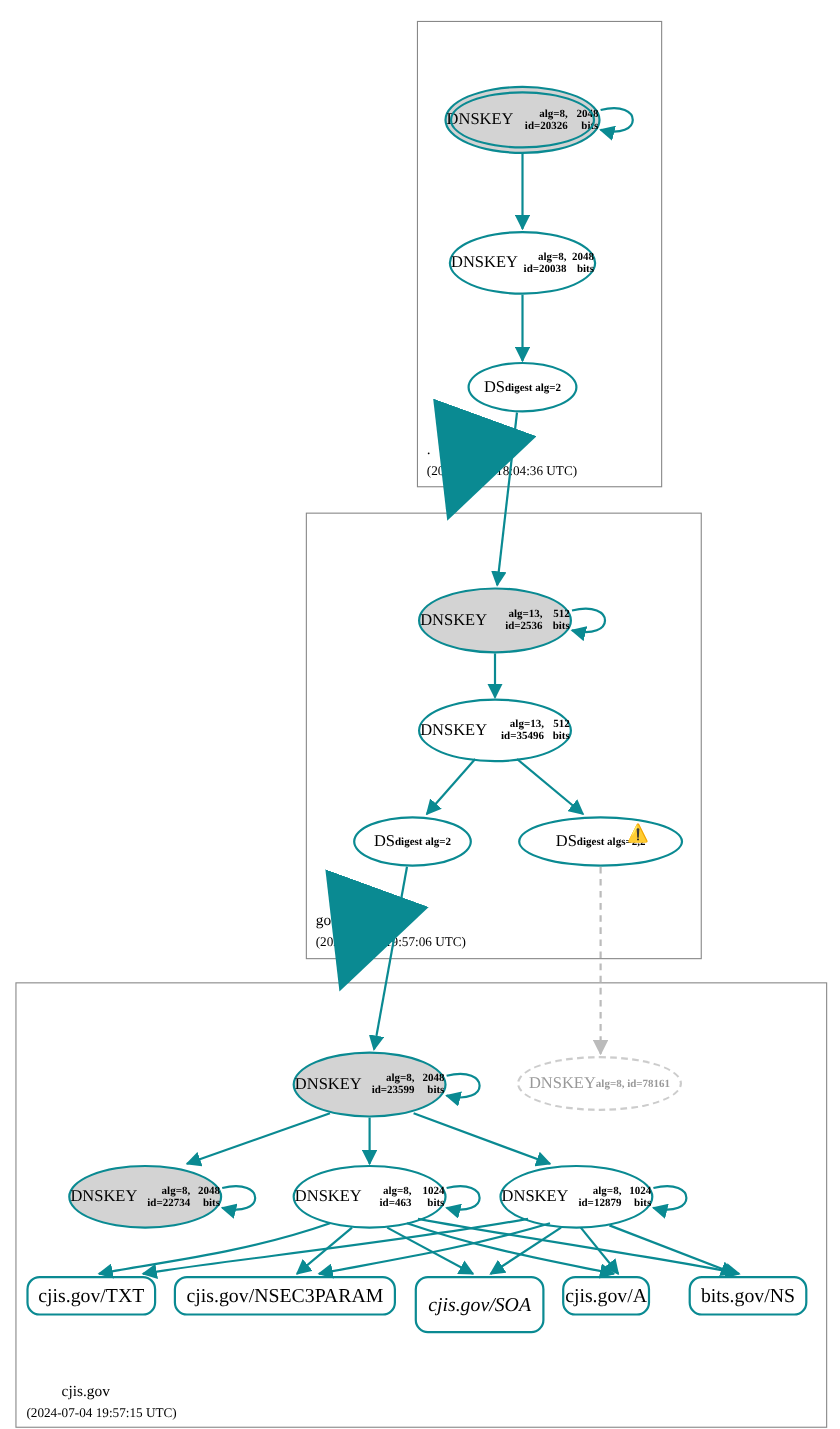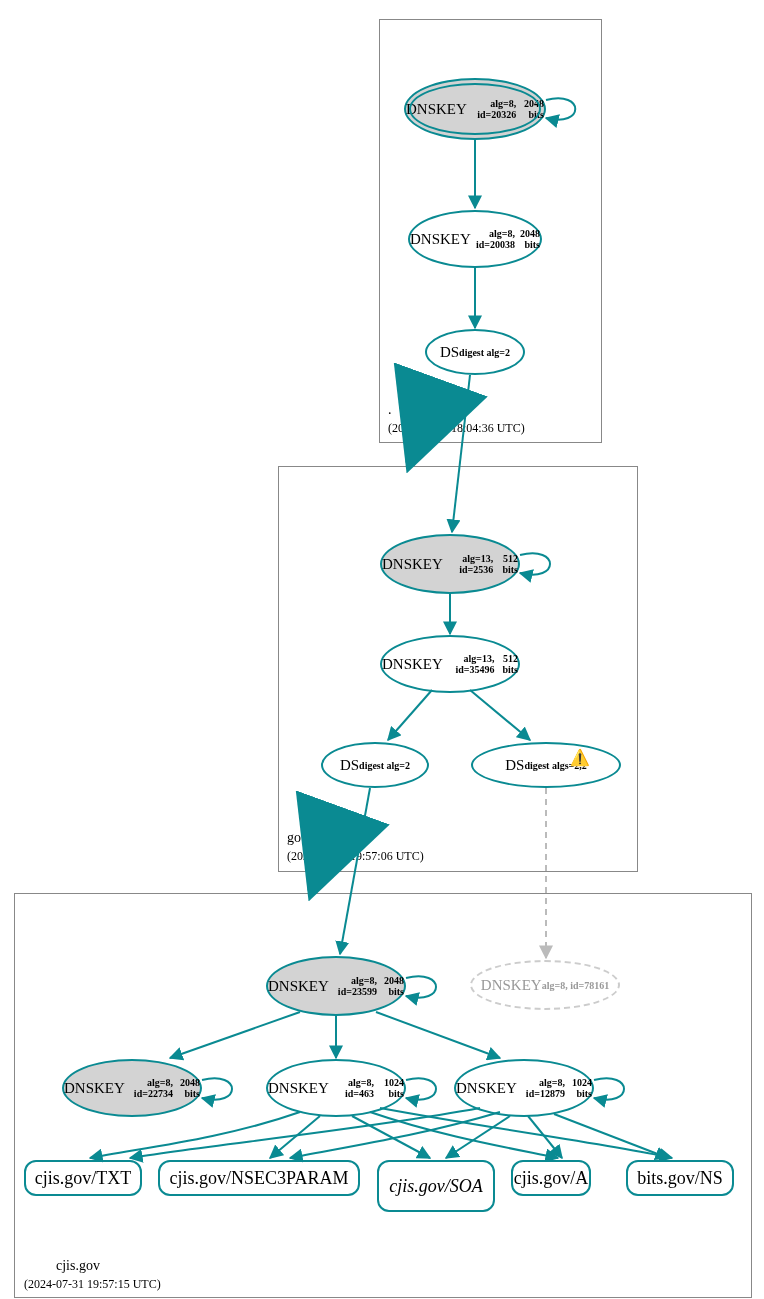--- a/index.html
+++ b/index.html
@@ -82,21 +82,21 @@
 <div class="zone-box" style="left:379px; top:19px; width:221px; height:422px;"></div>
 <div class="zone-label" style="left:388px; top:402px;">.</div>
 <div class="zone-sublabel" style="left:388px; top:421px;">(2024-07-31 18:04:36 UTC)</div>
 
 <div class="zone-box" style="left:278px; top:466px; width:358px; height:404px;"></div>
 <div class="zone-label" style="left:287px; top:830px;">gov</div>
 <div class="zone-sublabel" style="left:287px; top:849px;">(2024-07-31 19:57:06 UTC)</div>
 
 <div class="zone-box" style="left:14px; top:893px; width:736px; height:403px;"></div>
 <div class="zone-label" style="left:24px; top:1258px;margin-left:32px;">cjis.gov</div>
-<div class="zone-sublabel" style="left:24px; top:1277px;">(2024-07-31 19:57:15 UTC)</div>
+<div class="zone-sublabel" style="left:24px; top:1277px;">(2024-07-04 19:57:15 UTC)</div>
 
 <div class="node ellipse grey-fill double-ring" style="left:404px; top:78px; width:142px; height:62px;">
   <span class="node-title">DNSKEY</span>
   <span class="node-sub">alg=8, id=20326</span>
   <span class="node-sub">2048 bits</span>
 </div>
 
 <div class="node ellipse" style="left:408px; top:210px; width:134px; height:58px;">
   <span class="node-title">DNSKEY</span>
   <span class="node-sub">alg=8, id=20038</span>

